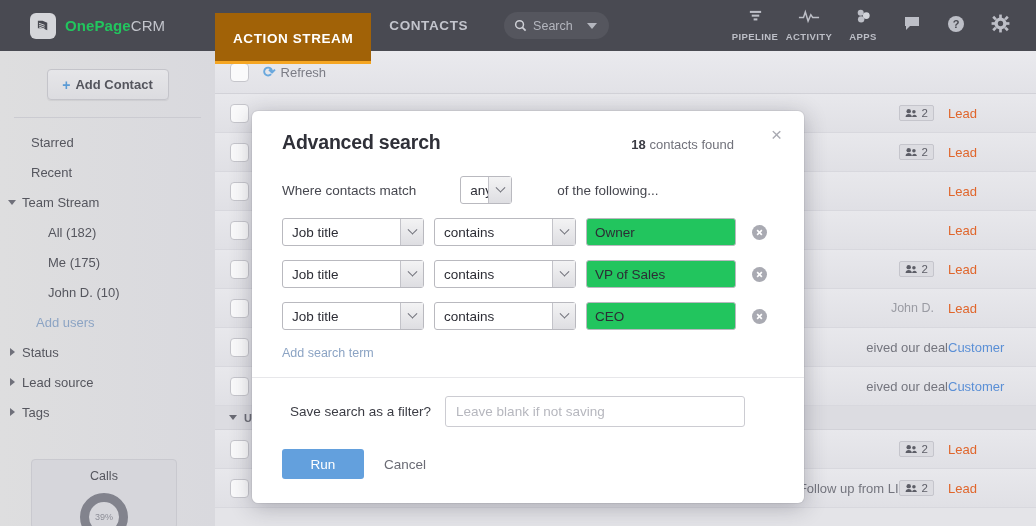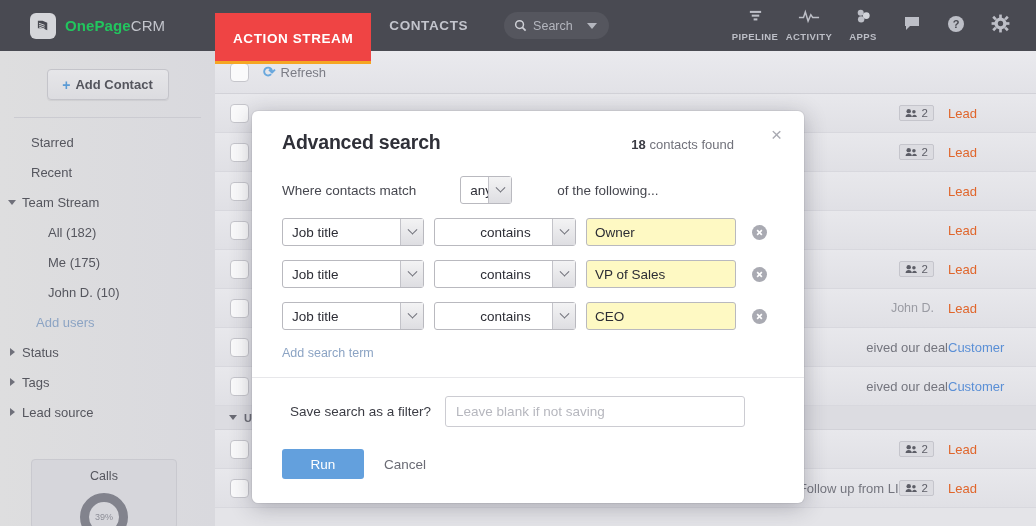--- a/index.html
+++ b/index.html
@@ -26,21 +26,21 @@
   .logo-text { font-size: 15px; color: #e9eaee; letter-spacing: .1px; }
   .logo-text b { font-weight: bold; color: #22c55e; }
   .logo-text span { color: #c2c4cb; font-weight: normal; }
 
   .navtab {
     height: 51px; display: flex; align-items: center; justify-content: center;
     padding: 0 18px; font-size: 13.5px; font-weight: bold; letter-spacing: .6px;
     color: #c3c5cd; position: relative; cursor: pointer;
   }
   .navtab.active {
-    background: #ef4444; color: #ffffff; margin-top: 25px;
+    background: #a16207; color: #ffffff; margin-top: 25px;
   }
   .navtab.active::after {
     content: ""; position: absolute; left: 0; right: 0; bottom: 0;
     height: 3px; background: #f5a623;
   }
 
   .searchbox {
     margin-left: 18px; height: 27px; width: 105px; border-radius: 14px;
     background: #55565e; display: flex; align-items: center; padding: 0 4px 0 10px;
     color: #b4b6be; font-size: 12.5px; position: relative; cursor: text;
@@ -194,27 +194,27 @@
     position: absolute; right: 0; top: 0; bottom: 0; width: 23px;
     background: linear-gradient(to bottom,#f3f3f4,#dedee2);
     border-left: 1px solid #c3c3c9; display: flex; align-items: center; justify-content: center;
   }
   .sel .chev {
     width: 7px; height: 7px; border-right: 1.6px solid #6d6e77; border-bottom: 1.6px solid #6d6e77;
     transform: rotate(45deg) translate(-2px,-2px);
   }
   .sel.small { width: 52px; }
   .sel.field { width: 142px; }
-  .sel.op { width: 142px; justify-content: center; }
+  .sel.op { width: 142px; }
 
   .termrow { display: flex; align-items: center; padding: 0 30px; margin-top: 14px; gap: 10px; }
   .termrow .txtin {
     width: 150px; height: 28px; border: 1px solid #b9b9bf; border-radius: 3px;
     padding: 0 8px; font-size: 13.5px; color: #2c2d35;
-    font-family: "Liberation Sans", sans-serif; background: #fef9c3;
+    font-family: "Liberation Sans", sans-serif; background: #22c55e;
   }
   .removebtn {
     width: 15px; height: 15px; border-radius: 50%; background: #a9aab2;
     display: flex; align-items: center; justify-content: center; cursor: pointer;
     margin-left: 6px;
   }
   .removebtn svg { display: block; }
   .addterm {
     padding: 0 30px; margin-top: 16px; font-size: 12.5px; color: #8ca4c4; cursor: pointer;
     display: inline-block;
@@ -354,25 +354,25 @@
     <div class="sb-item sub"><span>All (182)</span></div>
     <div class="sb-item sub"><span>Me (175)</span></div>
     <div class="sb-item sub"><span>John D. (10)</span></div>
     <div class="sb-item link"><span>Add users</span></div>
     <div class="sb-item group">
       <span class="tri-right"></span>
       <span>Status</span>
     </div>
     <div class="sb-item group">
       <span class="tri-right"></span>
-      <span>Tags</span>
+      <span>Lead source</span>
     </div>
     <div class="sb-item group">
       <span class="tri-right"></span>
-      <span>Lead source</span>
+      <span>Tags</span>
     </div>
 
     <div class="callswidget">
       <div class="ctitle">Calls</div>
       <div class="donut">
         <span>39%</span>
       </div>
     </div>
   </div>
 

